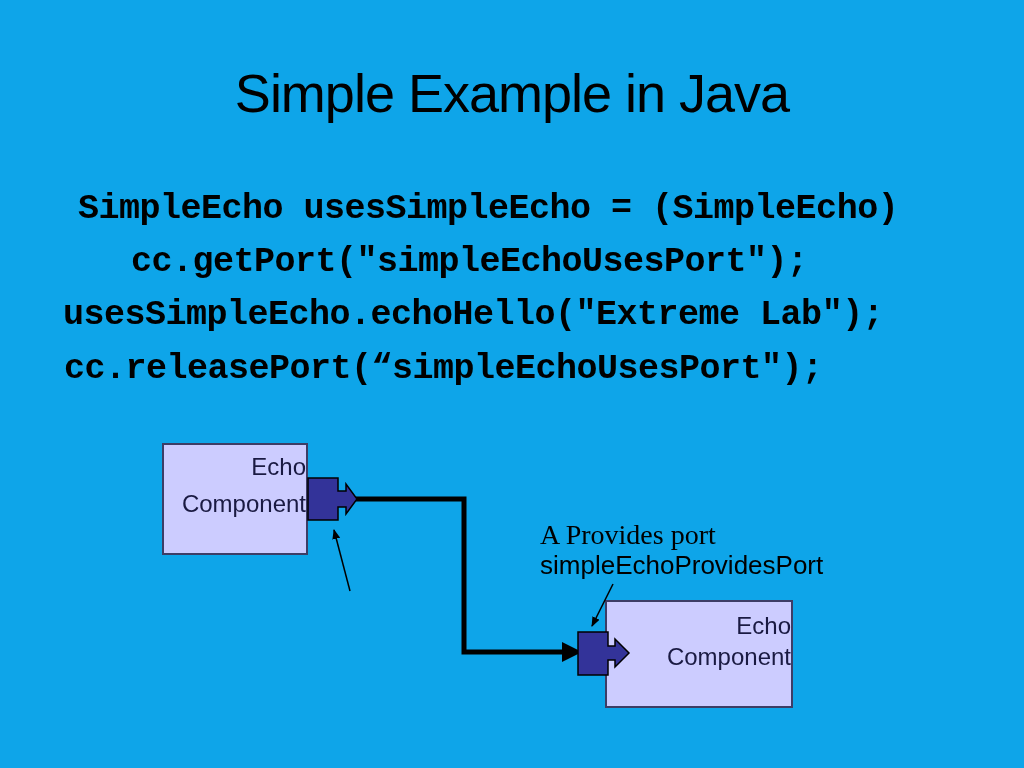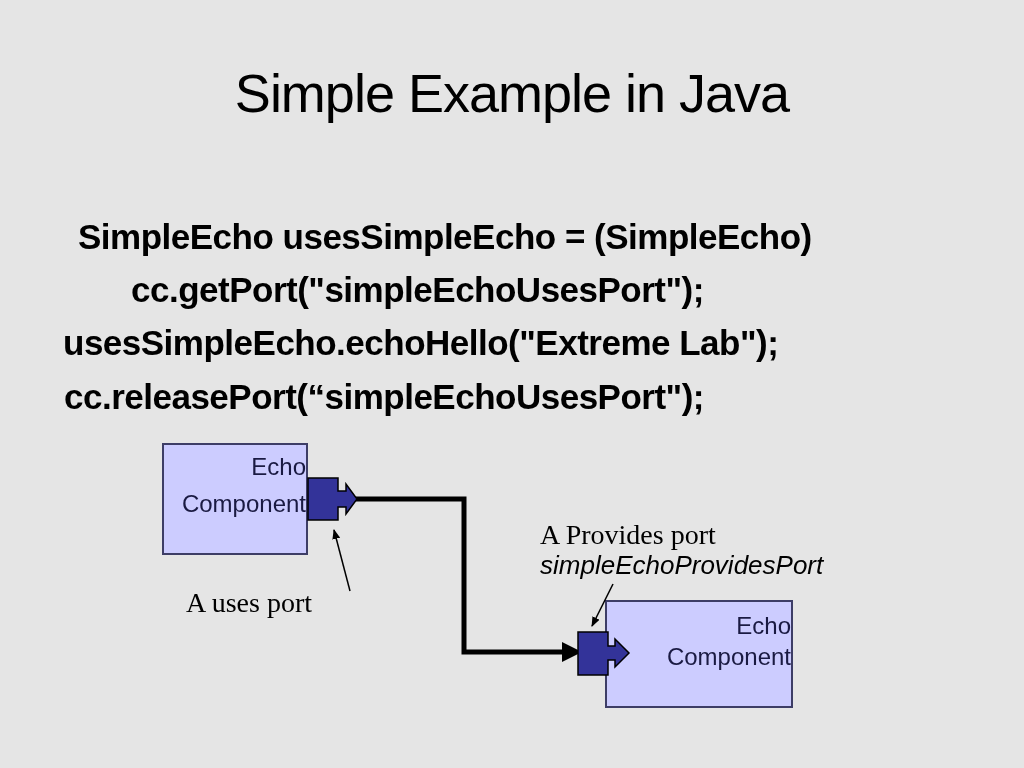--- a/index.html
+++ b/index.html
@@ -8,43 +8,42 @@
     --component-text:#1a1a42;
     --port-fill:#333399;
     --port-border:#000000;
     --connector:#000000;
   }
   *{margin:0;padding:0;box-sizing:border-box;}
   html,body{background:#666;}
   .slide{
     position:relative;
     width:1024px;height:768px;
-    background:#e5e5e5;
+    background:#0ea5e9;
     overflow:hidden;
     font-family:"Liberation Sans",sans-serif;
   }
   .title{
     position:absolute;
     left:0;top:62px;width:1024px;
     text-align:center;
     font-family:"Liberation Sans",sans-serif;
     font-size:54px;
     font-weight:400;
     color:#000;
     letter-spacing:-1px;
   }
   .code-line{
     position:absolute;
-    font-family:Liberation Sans, sans-serif;
+    font-family:Liberation Mono, monospace;
     font-size:35px;
     font-weight:700;
     color:#000;
     white-space:nowrap;
     letter-spacing:-0.5px;
-    margin-top:28px;
   }
   .code-line.l1{left:78px;top:189px;}
   .code-line.l2{left:131px;top:242px;}
   .code-line.l3{left:63px;top:295px;}
   .code-line.l4{left:64px;top:349px;}
 
   .component-box{
     position:absolute;
     background:var(--component-fill);
     border:2px solid var(--component-border);
@@ -71,21 +70,21 @@
   .annotation.uses{
     left:186px;top:587px;width:280px;
     font-family:"Liberation Serif",serif;
     font-size:28px;line-height:31px;
   }
   .annotation.provides{
     left:540px;top:519px;width:304px;
     line-height:31px;
   }
   .annotation .serif{font-family:"Liberation Serif",serif;font-size:28px;}
-  .annotation .sans{font-family:"Liberation Sans",sans-serif;font-size:26px;font-style:italic;}
+  .annotation .sans{font-family:"Liberation Sans",sans-serif;font-size:26px;}
 
   .diagram-svg{
     position:absolute;left:0;top:0;
     z-index:2;
     pointer-events:none;
   }
 </style>
 </head>
 <body>
 
@@ -102,21 +101,20 @@
     <div>Echo</div>
     <div>Component</div>
   </div>
 
   <div class="component-box printer">
     <div>Echo</div>
     <div>Component</div>
   </div>
 
   <div class="annotation uses">
-    <div class="serif">A uses port</div>
   </div>
 
   <div class="annotation provides">
     <div class="serif">A Provides port</div>
     <div class="sans">simpleEchoProvidesPort</div>
   </div>
 
   <svg class="diagram-svg" width="1024" height="768" viewBox="0 0 1024 768">
     <defs>
       <marker id="thin-arrow" markerWidth="12" markerHeight="10" refX="9" refY="4" orient="auto" markerUnits="userSpaceOnUse">

